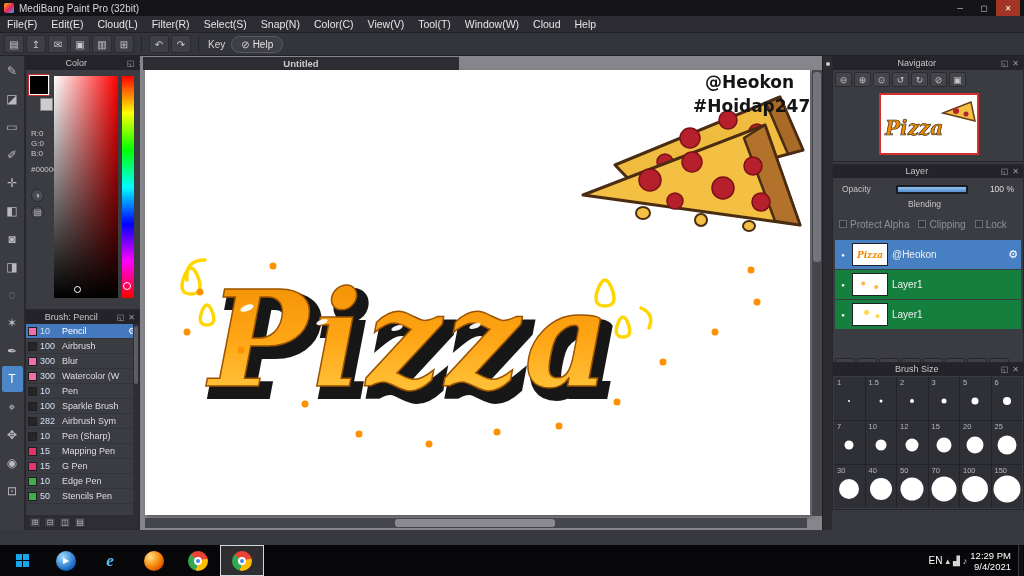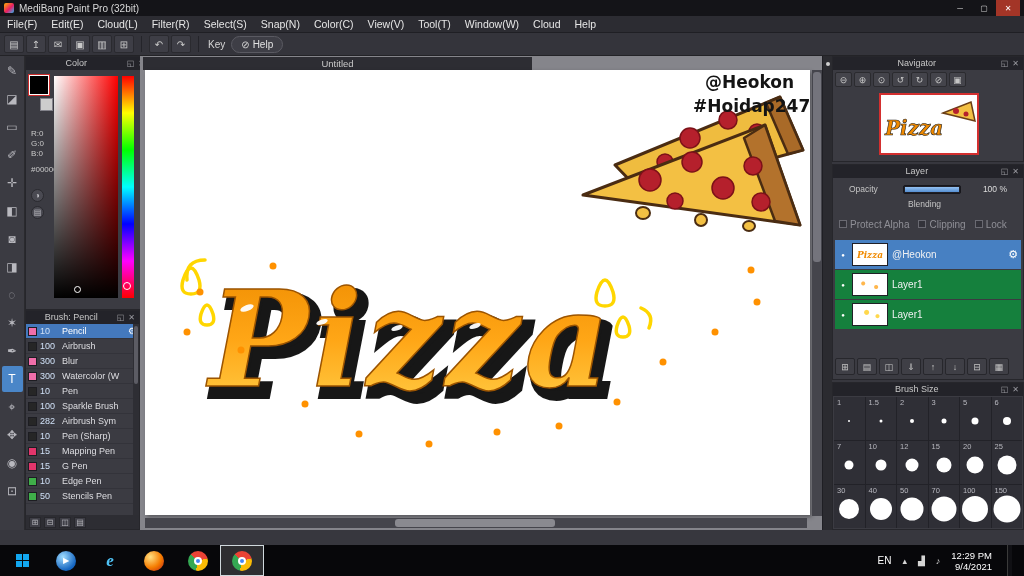--- a/index.html
+++ b/index.html
@@ -58,42 +58,42 @@
   .brow .bname{flex:1;white-space:nowrap;overflow:hidden;text-overflow:clip;}
   .brow.selected{background:#4479bd;color:#fff;}
   .brow .bgear{margin-left:auto;color:#fff;font-size:9px;}
   .blist-scroll{position:absolute;right:0;top:13px;bottom:14px;width:6px;background:#2e2e34;}
   .blist-thumb{position:absolute;left:1px;top:2px;width:4px;height:58px;background:#5c5c64;border-radius:2px;}
   .bfoot{position:absolute;left:0;right:0;bottom:0;height:14px;background:#2d2d33;display:flex;align-items:center;gap:3px;padding:0 3px;}
   .bfoot .ficon{width:12px;height:11px;display:flex;align-items:center;justify-content:center;color:#b9b9bf;font-size:8px;background:#3e3e46;border:1px solid #27272c;}
 
   
   #canvas-area{position:absolute;left:140px;top:56px;width:682px;height:474px;background:#85858b;}
-  .doc-tab{position:absolute;left:3px;top:1px;width:389px;height:13px;background:#2d2d33;color:#c9c9c9;font-size:9.5px;display:flex;align-items:center;justify-content:center;}
+  .doc-tab{position:absolute;left:3px;top:1px;width:316px;height:13px;background:#2d2d33;color:#c9c9c9;font-size:9.5px;display:flex;align-items:center;justify-content:center;font-weight:bold;}
   #canvas{position:absolute;left:5px;top:14px;width:665px;height:445px;background:#fff;box-shadow:2px 2px 4px rgba(0,0,0,.35);}
   #canvas svg{display:block;width:100%;height:100%;}
   .vscroll{position:absolute;right:0;top:14px;width:10px;height:446px;background:#45454c;}
   .vscroll .sthumb{position:absolute;left:1px;top:2px;width:8px;height:190px;background:#74747c;border-radius:3px;}
   .hscroll{position:absolute;left:5px;bottom:2px;height:10px;width:662px;background:#45454c;}
   .hscroll .sthumb{position:absolute;top:1px;left:250px;width:160px;height:8px;background:#8a8a90;border-radius:3px;}
 
   
   #splitter{position:absolute;left:822px;top:56px;width:10px;height:474px;background:#2b2b30;border-left:1px solid #1f1f24;}
   #splitter .sdot{position:absolute;left:3px;top:6px;width:4px;height:4px;border-radius:50%;background:#cfcfcf;}
 
   
   #navigator{left:832px;top:56px;width:192px;height:106px;}
   .nav-controls{position:absolute;left:2px;top:15px;display:flex;gap:2px;}
   .nav-btn{width:17px;height:15px;background:#44444b;border:1px solid #2b2b2f;color:#c5c5c5;font-size:9px;display:flex;align-items:center;justify-content:center;border-radius:2px;}
   .nav-thumb{position:absolute;left:46px;top:36px;width:100px;height:62px;background:#fff;border:2px solid #d32f2f;}
   .nav-thumb svg{display:block;width:100%;height:100%;}
 
   
   #layer-panel{left:832px;top:164px;width:192px;height:216px;}
-  .lrow{display:flex;align-items:center;padding:0 16px;gap:14px;}
+  .lrow{display:flex;align-items:center;padding:0 9px;gap:14px;}
   .lrow.op{margin-top:4px;height:14px;}
   .lrow.blend{margin-top:3px;height:14px;flex-direction:column;}
   .llabel{width:40px;flex:0 0 40px;color:#c5c5c5;font-size:8.5px;}
   .op-track{flex:1;height:9px;background:#202027;border:1px solid #17171c;border-radius:2px;position:relative;}
   .op-fill{position:absolute;inset:1px;background:linear-gradient(to bottom,#94c2f2,#568fd2);}
   .op-value{width:32px;flex:0 0 32px;text-align:right;color:#dcdcdc;font-size:8.5px;}
   .blend-select{flex:1;height:13px;background:#25252b;border:1px solid #17171c;color:#dcdcdc;font-size:8.5px;display:flex;align-items:center;padding:0 4px;}
   .blend-select .dd-arrow{margin-left:auto;color:#9a9aa0;font-size:7px;}
   .chk-row{display:flex;align-items:center;gap:9px;padding:0 6px;margin-top:5px;height:12px;}
   .chk{display:flex;align-items:center;gap:3px;}
@@ -107,21 +107,21 @@
   .mini-word{font-family:"DejaVu Serif",serif;font-style:italic;font-weight:bold;font-size:9px;color:#f08a00;}
   .t-faint1{background-color:#fff;background-image:radial-gradient(circle at 30% 45%,#ffb74d 1.5px,transparent 2.5px),radial-gradient(circle at 68% 62%,#ffb74d 1.5px,transparent 2.5px);}
   .t-faint2{background-color:#fff;background-image:radial-gradient(circle at 40% 40%,#ffd84d 2px,transparent 3px),radial-gradient(circle at 72% 58%,#ffd84d 1.5px,transparent 2.5px);}
   .t-checker{background-image:radial-gradient(circle at 50% 50%,#f5a623 4px,rgba(0,0,0,0) 5px),repeating-conic-gradient(#c9c9c9 0 25%,#fff 0 50%);background-size:100% 100%,8px 8px;}
   .lname{flex:1;color:#f0f0f2;font-size:10px;white-space:nowrap;overflow:hidden;}
   .lgear{color:#fff;font-size:11px;margin-left:auto;}
   .layer-toolbar{position:absolute;left:2px;right:2px;bottom:3px;height:18px;display:flex;gap:2px;}
   .ltb-btn{width:20px;height:17px;background:#3f3f46;border:1px solid #27272c;color:#c5c5c5;font-size:9px;display:flex;align-items:center;justify-content:center;border-radius:2px;}
 
   
-  #brushsize-panel{left:832px;top:382px;width:192px;height:148px;overflow:hidden;}
+  #brushsize-panel{left:832px;top:362px;width:192px;height:148px;overflow:hidden;}
   .bs-grid{position:absolute;left:1px;right:1px;top:14px;display:grid;grid-template-columns:repeat(6,1fr);gap:1px;background:#222228;}
   .bs-cell{position:relative;height:43px;background:#2f2f36;}
   .bs-num{position:absolute;top:1px;left:3px;font-size:7.5px;color:#b8b8bf;}
   .bs-dot{position:absolute;left:50%;top:56%;transform:translate(-50%,-50%);width:var(--d,4px);height:var(--d,4px);background:#fff;border-radius:50%;}
 
   
   #statusbar{position:absolute;left:0;top:530px;width:1024px;height:15px;background:#3a3a41;border-top:1px solid #26262b;display:flex;align-items:center;padding:0 6px;gap:14px;color:#d8d8d8;font-size:9.5px;}
 
   
   #taskbar{position:absolute;left:0;top:545px;width:1024px;height:31px;background:#07070a;display:flex;align-items:center;}
@@ -129,21 +129,21 @@
   .win-logo{display:grid;grid-template-columns:6px 6px;grid-template-rows:6px 6px;gap:1px;}
   .win-logo span{background:#12a7f0;}
   .task-icon{width:44px;height:31px;display:flex;align-items:center;justify-content:center;}
   .task-icon.active{background:rgba(255,255,255,.16);border:1px solid #cfd8dc;}
   .orb{width:20px;height:20px;border-radius:50%;position:relative;}
   .orb-wmp{background:radial-gradient(circle at 35% 30%,#9fdcff,#1565c0 70%);display:flex;align-items:center;justify-content:center;color:#fff;font-size:8px;}
   .ie-e{font-size:17px;font-style:italic;font-weight:bold;color:#4fc3f7;font-family:"Liberation Serif",serif;}
   .orb-ff{background:radial-gradient(circle at 32% 30%,#ffe082,#f57c00 55%,#b71c1c);}
   .orb-chrome{background:conic-gradient(from -45deg,#ea4335 0 33%,#fbbc05 0 66%,#34a853 0 100%);}
   .orb-chrome i{position:absolute;left:50%;top:50%;transform:translate(-50%,-50%);width:8px;height:8px;border-radius:50%;background:#4285f4;border:2px solid #fff;}
-  .tray{margin-left:auto;display:flex;align-items:center;gap:11px;height:31px;padding-right:12px;}
+  .tray{margin-left:auto;display:flex;align-items:center;gap:3px;height:31px;padding-right:1px;}
   .tray-lang{color:#fff;font-size:10px;}
   .tray-ico{color:#d5d5d5;font-size:9px;}
   .clock{text-align:right;color:#fff;font-size:9.5px;line-height:11px;padding-right:4px;}
   .show-desktop{width:5px;height:31px;border-left:1px solid #3a3a3a;background:#101014;}
 </style>
 </head>
 <body>
 
 <div id="screen">
 

